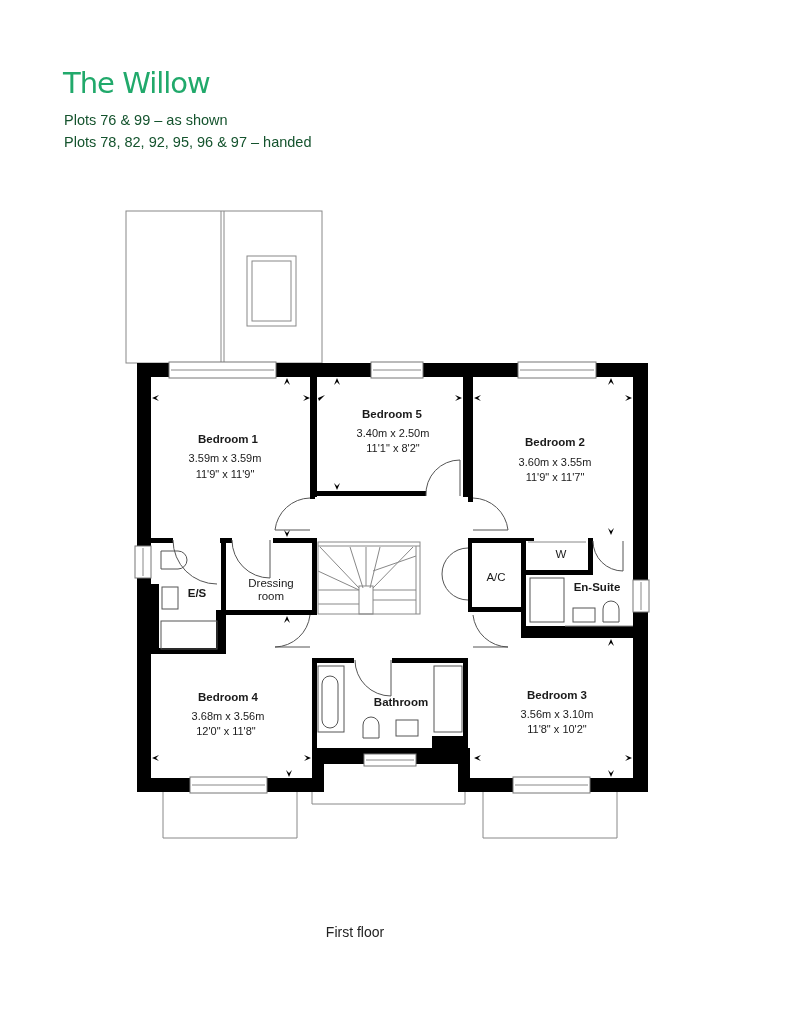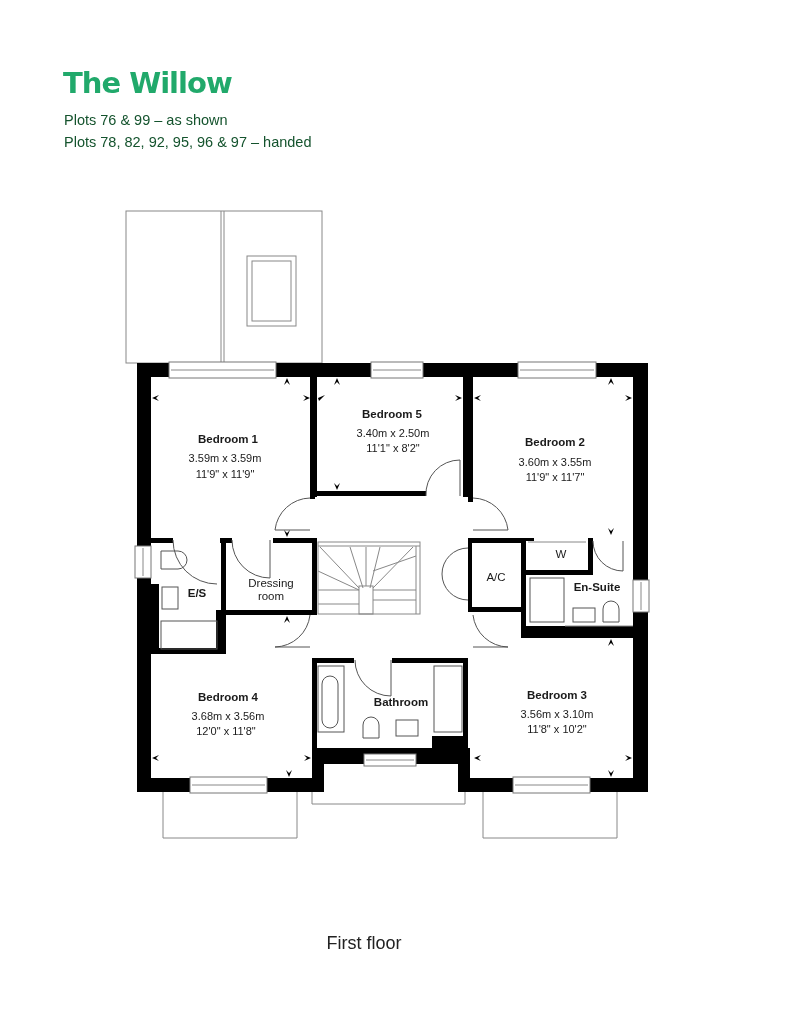--- a/index.html
+++ b/index.html
@@ -1,29 +1,29 @@
 <!DOCTYPE html>
 <html><head>
   <meta charset="utf-8">
   <style>
     html, body { margin: 0; padding: 0; background: #ffffff; }
     body { width: 800px; height: 1036px; position: relative; overflow: hidden;
            font-family: "Liberation Sans", "DejaVu Sans", sans-serif; color: #1a1a1a; }
     .title { position: absolute; left: 63px; top: 66px; margin: 0;
-             font-family: "DejaVu Sans", sans-serif; font-weight: bold; font-size: 29px;
+             font-family: "DejaVu Sans", sans-serif; font-weight: normal; font-size: 29px;
              letter-spacing: -1px; color: #21a96b; }
     .sub { position: absolute; left: 64px; font-size: 14.5px; color: #14532d; margin: 0; }
     .sub1 { top: 112px; }
     .sub2 { top: 134px; }
     svg.plan { position: absolute; left: 0; top: 0; }
     .lbl { font-family: "Liberation Sans", "DejaVu Sans", sans-serif; fill: #1a1a1a; }
     .rname { font-weight: bold; font-size: 11.5px; }
     .rdim { font-size: 11px; }
     .caption { position: absolute; left: 0; width: 696px; top: 917px; text-align: center;
-               font-size: 18px; color: #222; margin: 16px; }
+               font-size: 14px; color: #222; margin: 7px; }
     .wall { fill: #000; }
     .thin { fill: none; stroke: #888; stroke-width: 1; }
     .thin2 { fill: #fff; stroke: #777; stroke-width: 1; }
     .dark { fill: none; stroke: #555; stroke-width: 1; }
     .arr { fill: #000; }
   </style>
 </head>
 <body>
 
 <h1 class="title">The Willow</h1>

